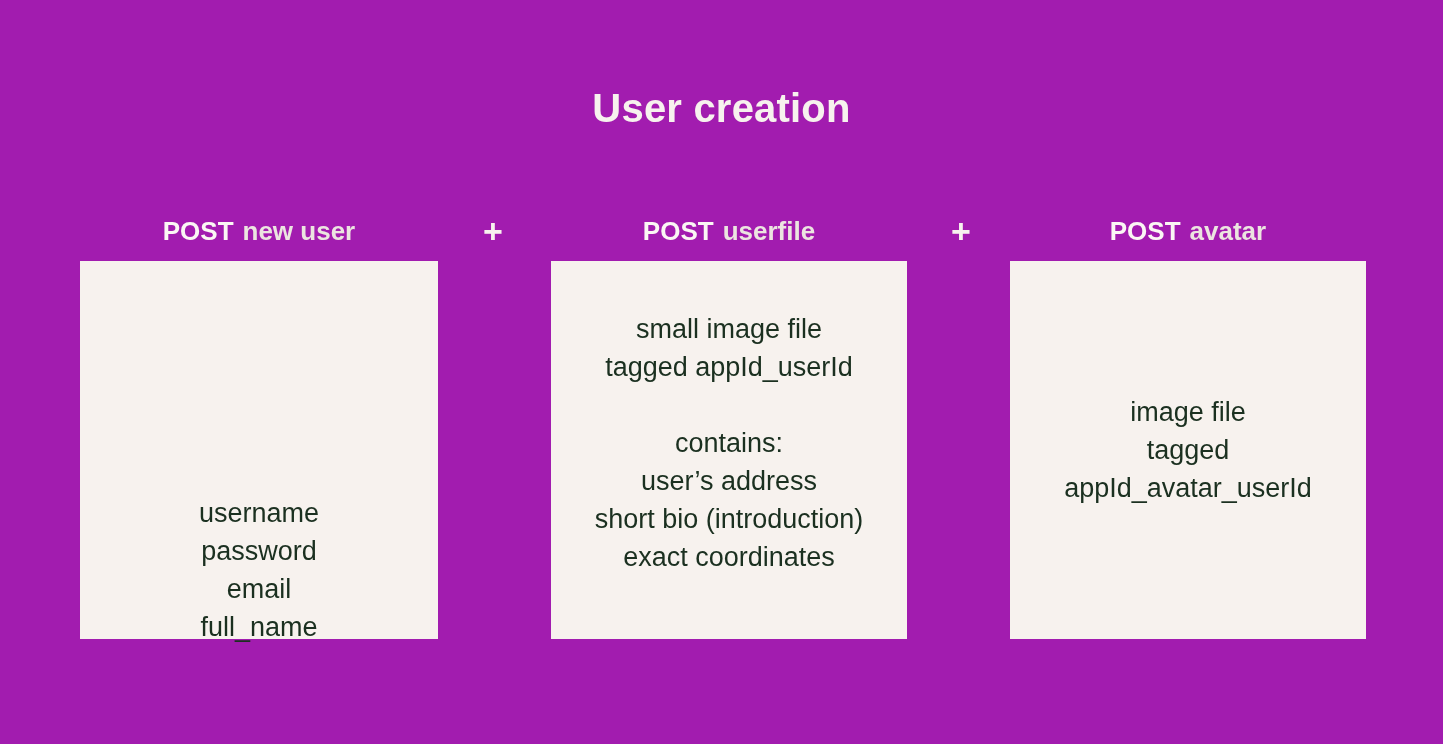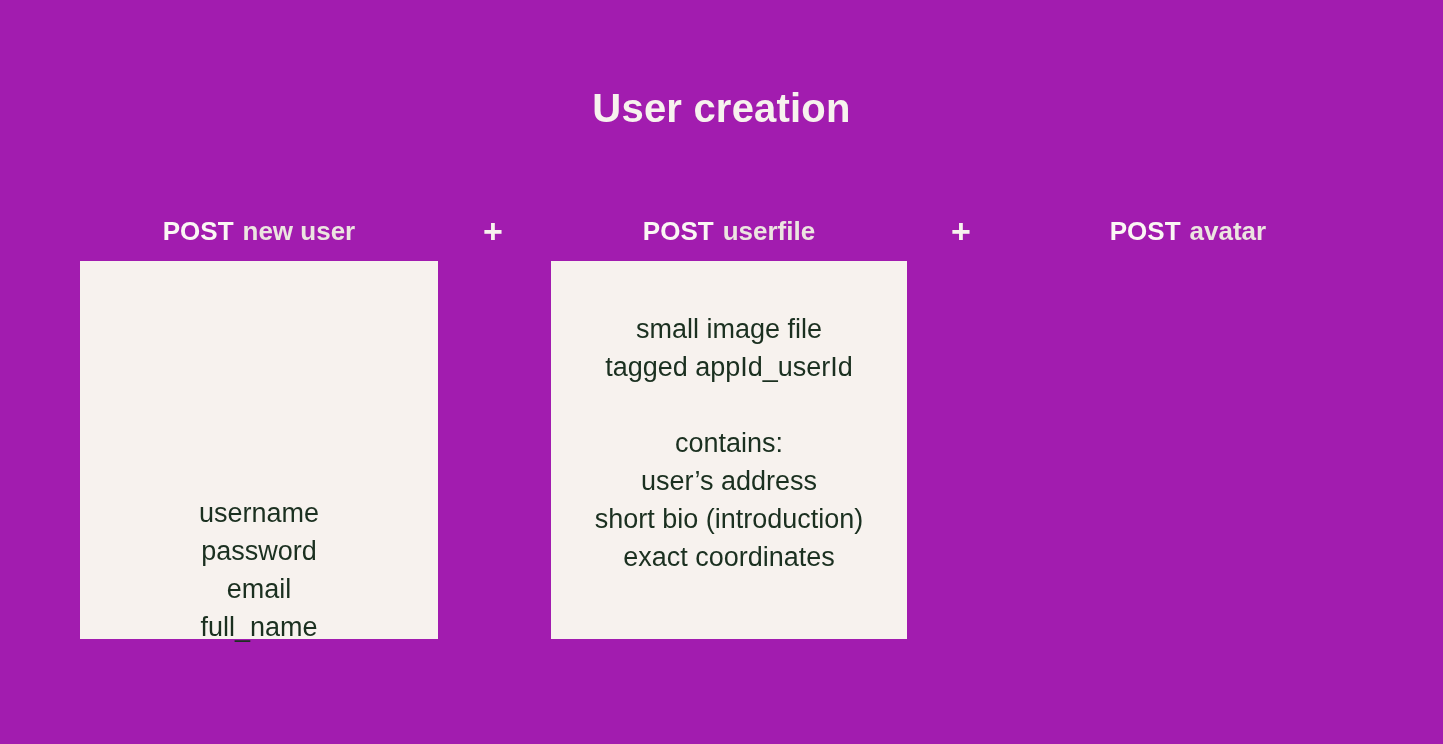--- a/index.html
+++ b/index.html
@@ -173,14 +173,23 @@
         </div>
         <div class="card-block">
           <span class="card-line"><span>contains:</span></span>
           <span class="card-line"><span>user’s address</span></span>
           <span class="card-line"><span>short bio (introduction)</span></span>
           <span class="card-line"><span>exact coordinates</span></span>
         </div>
       </div>
   </div>
 
+  <div class="card" id="card-3">
+    <div class="card-inner">
+        <div class="card-block">
+          <span class="card-line"><span>image file</span></span>
+          <span class="card-line"><span>tagged</span></span>
+          <span class="card-line"><span class="ital">appId_avatar_userId</span></span>
+        </div>
+      </div>
+  </div>
 
 </div>
 
 </body></html>

